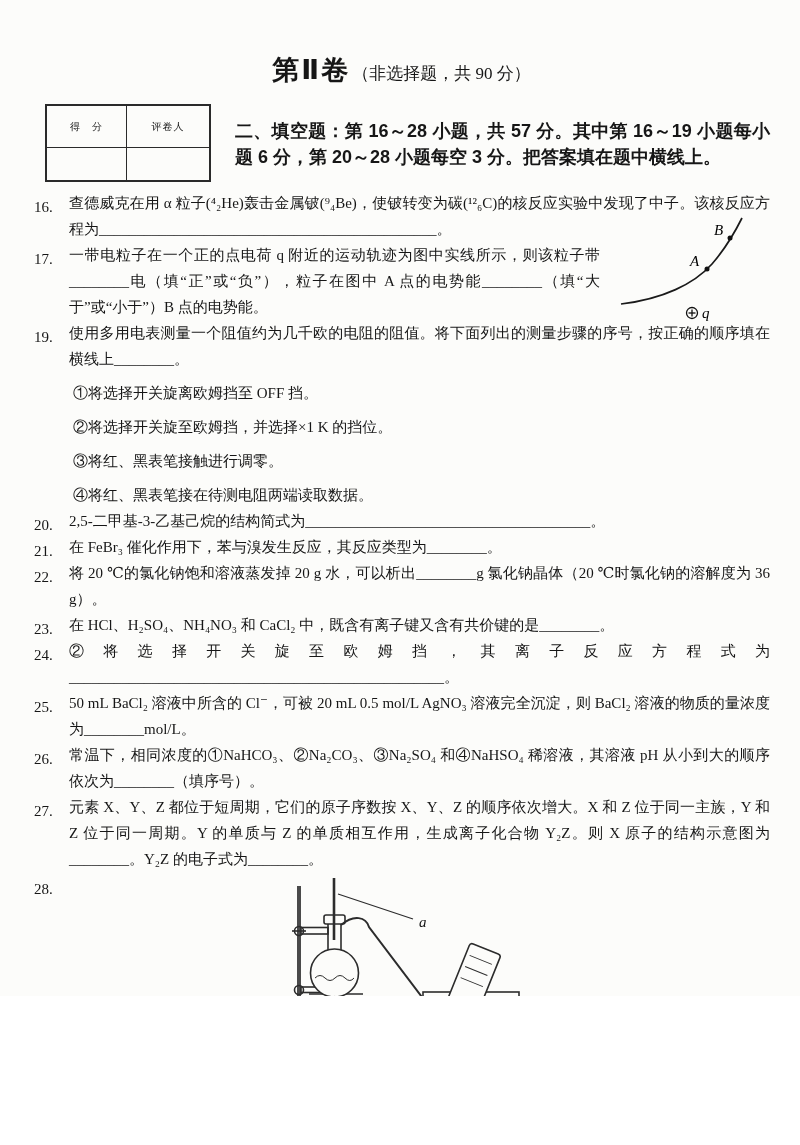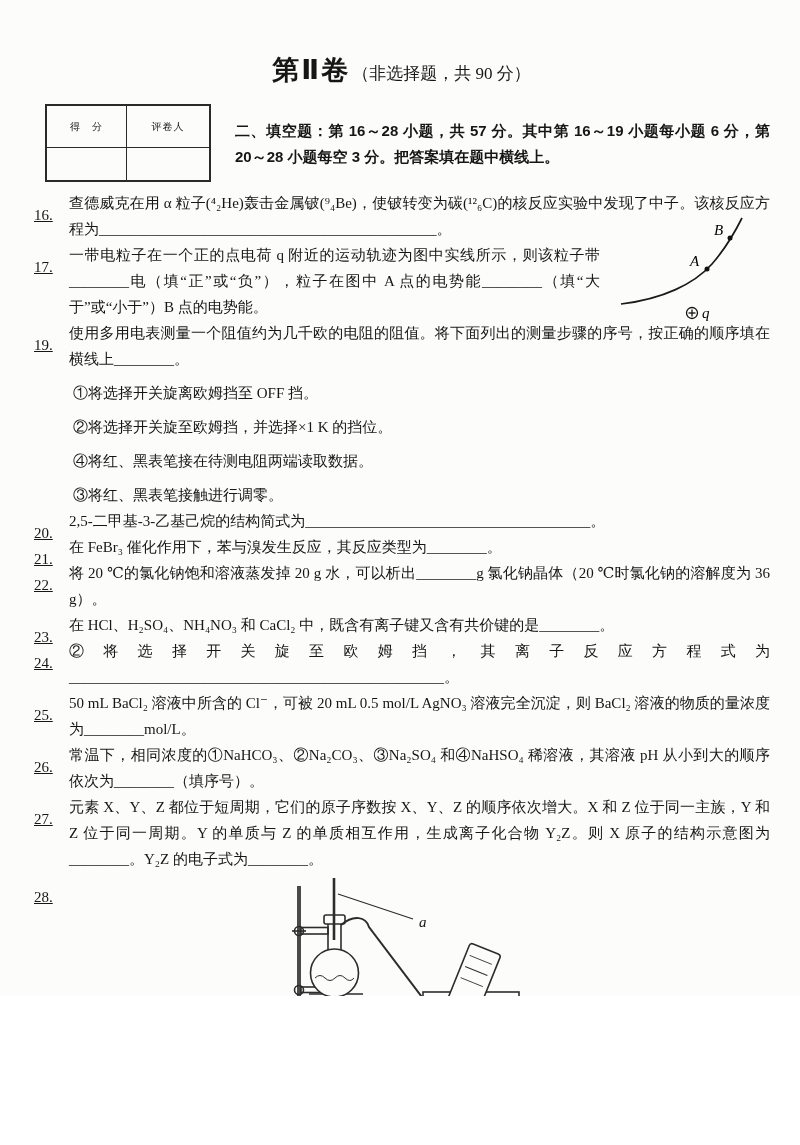--- a/index.html
+++ b/index.html
@@ -35,29 +35,29 @@
   .score-table .cell {
     display:flex; align-items:center; justify-content:center;
     font-size: 10px; letter-spacing: 1px;
   }
   .cell.c1 { border-right: 1.5px solid #2a2a2a; border-bottom: 1.5px solid #2a2a2a; }
   .cell.c2 { border-bottom: 1.5px solid #2a2a2a; }
   .cell.c3 { border-right: 1.5px solid #2a2a2a; }
   .intro {
     margin-left: 24px; width: 546px;
     font-family: "Liberation Sans", "DejaVu Sans", sans-serif;
-    font-weight: bold; font-size: 15px; line-height: 26px;
+    font-weight: bold; font-size: 18px; line-height: 26px;
     padding-top: 14px;
     text-align: justify;
   }
 
   
   .questions { position: relative; margin-top: 8px; font-size: 15px; line-height: 26px; }
   .q { position: relative; padding-left: 36px; text-align: justify; }
-  .q-num { position: absolute; left: 1px; top: 12px; text-decoration: underline; }
+  .q-num { position: absolute; left: 1px; top: 4px; }
   .q17 { padding-right: 170px; }
   .step { padding-left: 4px; margin-top: 8px; }
   .traj-wrap {
     position: absolute; right: 0; top: 24px;
     width: 152px; height: 112px;
   }
   svg text { font-family: "Liberation Serif", "DejaVu Serif", serif; }
 
   .apparatus-row { text-align: center; margin-top: 2px; }
 </style>
@@ -104,22 +104,22 @@
         </g>
         <text x="84" y="104" font-size="15" font-style="italic">q</text>
       </svg>
     </div>
 
 
     <div class="q">
       <span class="q-num">19.</span><span>使用多用电表测量一个阻值约为几千欧的电阻的阻值。将下面列出的测量步骤的序号，按正确的顺序填在横线上________。</span>
       <div class="step">①将选择开关旋离欧姆挡至 OFF 挡。</div>
       <div class="step">②将选择开关旋至欧姆挡，并选择×1 K 的挡位。</div>
+      <div class="step">③将红、黑表笔接触进行调零。</div>
       <div class="step">④将红、黑表笔接在待测电阻两端读取数据。</div>
-      <div class="step">③将红、黑表笔接触进行调零。</div>
     </div>
 
     <div class="q">
       <span class="q-num">20.</span><span>2,5-二甲基-3-乙基己烷的结构简式为______________________________________。</span>
     </div>
 
     <div class="q">
       <span class="q-num">21.</span><span>在 FeBr₃ 催化作用下，苯与溴发生反应，其反应类型为________。</span>
     </div>
 

